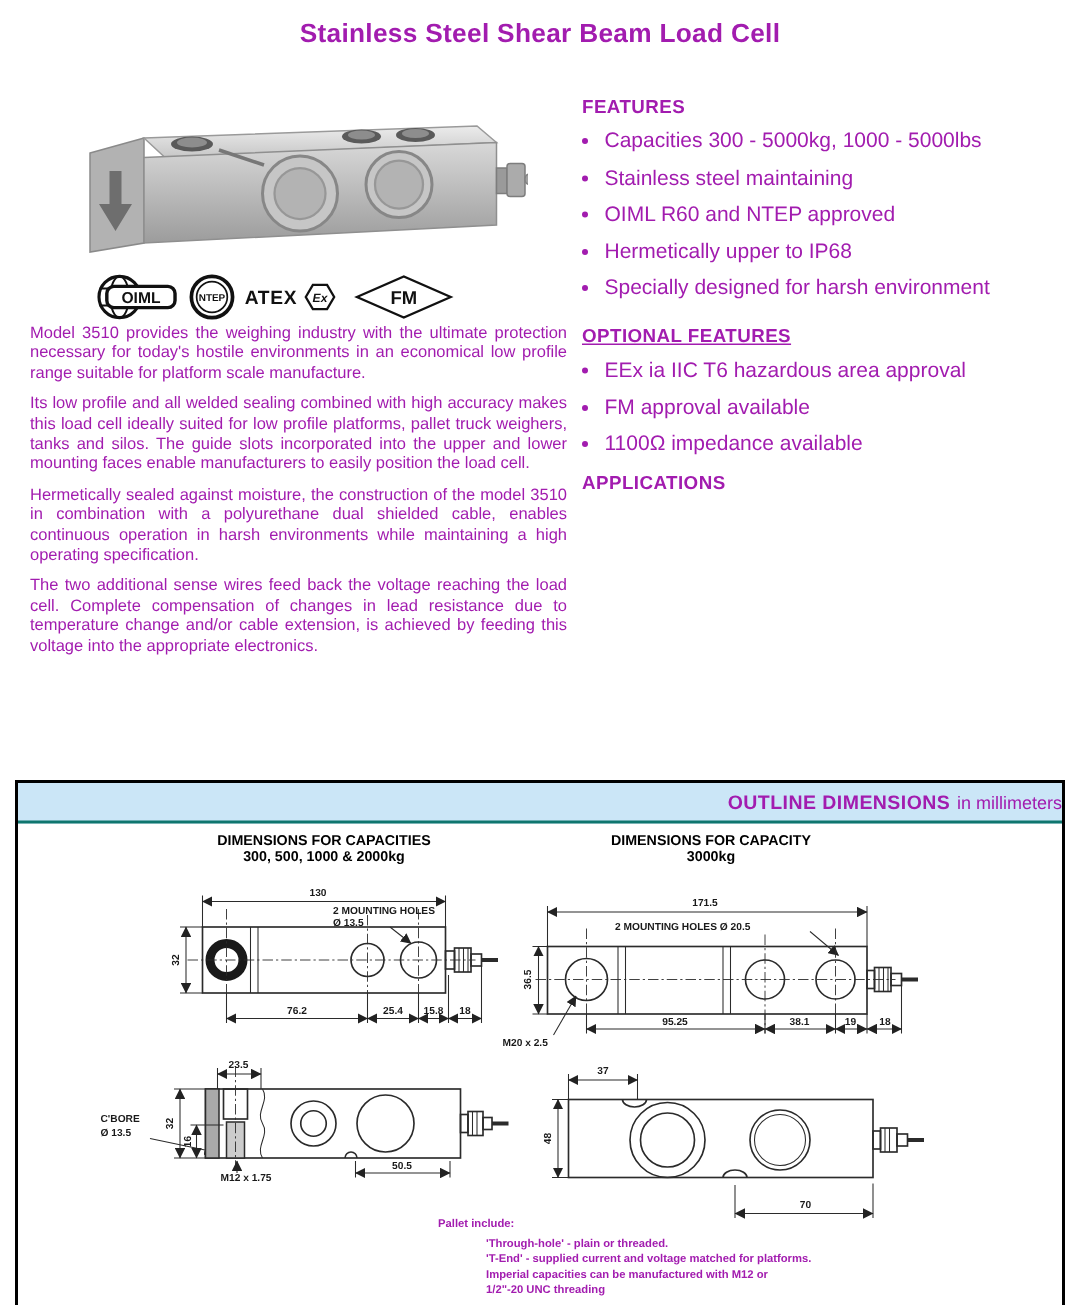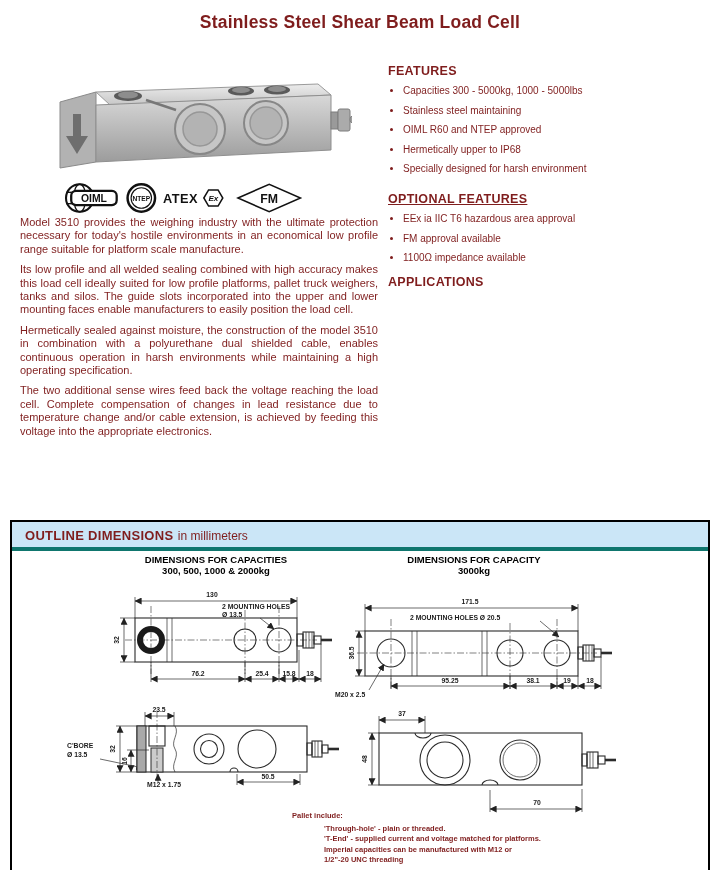--- a/index.html
+++ b/index.html
@@ -1,37 +1,37 @@
 <!DOCTYPE html>
 <html><head>
 <meta charset="utf-8">
 <style>
   html,body{margin:0;padding:0;background:#fff;}
   .page{position:relative;width:720px;height:870px;background:#ffffff;overflow:hidden;
-        font-family:"Liberation Sans","DejaVu Sans",sans-serif;color:#7f1d1d;}
+        font-family:"Liberation Sans","DejaVu Sans",sans-serif;color:#a21caf;}
   .title{position:absolute;top:12px;left:0;width:100%;text-align:center;
          font-size:17.5px;font-weight:bold;letter-spacing:.2px;}
   
   .left-col{position:absolute;left:20px;top:62px;width:358px;}
   .photo-wrap{margin-left:30px;width:302px;height:114px;}
   .logos-wrap{margin-left:36px;margin-top:4px;width:254px;height:36px;}
   .sec-heading{font-size:12.5px;font-weight:bold;letter-spacing:.3px;margin:0 0 5px 0;}
   .desc-heading{margin-top:10px;}
   .desc p{font-size:11px;line-height:13.4px;text-align:justify;margin:0 0 7px 0;}
   
   .right-col{position:absolute;left:388px;top:64px;width:326px;}
   .right-col ul{list-style:disc;margin:7px 0 0 0;padding-left:15px;}
-  .right-col li{font-size:10px;margin-bottom:8.5px;}
+  .right-col li{font-size:14px;margin-bottom:8.5px;}
   .h-optional{margin-top:18px;text-decoration:underline;}
   .h-applications{margin-top:12px;}
   
   .outline-box{position:absolute;left:10px;top:520px;width:696px;height:352px;
                border:2px solid #000;overflow:hidden;background:#fff;}
-  .outline-header{height:25px;background:#cbe6f7;border-bottom:4px solid #0f766e;
-                  line-height:25px;padding-left:13px;}
+  .outline-header{height:25px;background:#cbe6f7;border-bottom:2px solid #0f766e;
+                  line-height:25px;padding-left:28px;text-align:right;}
   .outline-header .hb{font-size:13px;font-weight:bold;letter-spacing:.3px;}
   .outline-header .hs{font-size:12px;}
   .drawings{position:absolute;left:0;top:27px;width:694px;height:290px;}
   .notes{position:absolute;left:280px;top:289px;font-size:7.5px;font-weight:bold;line-height:10.5px;}
   .notes .opts{margin-left:32px;margin-top:2px;}
   
   .ln{stroke:#2b2b2b;stroke-width:1.1;fill:none;}
   .thin{stroke:#2b2b2b;stroke-width:.7;fill:none;}
   .cl{stroke:#2b2b2b;stroke-width:.6;fill:none;stroke-dasharray:7 2 1.5 2;}
   .dim{font-size:6.8px;font-weight:bold;fill:#1a1a1a;}

